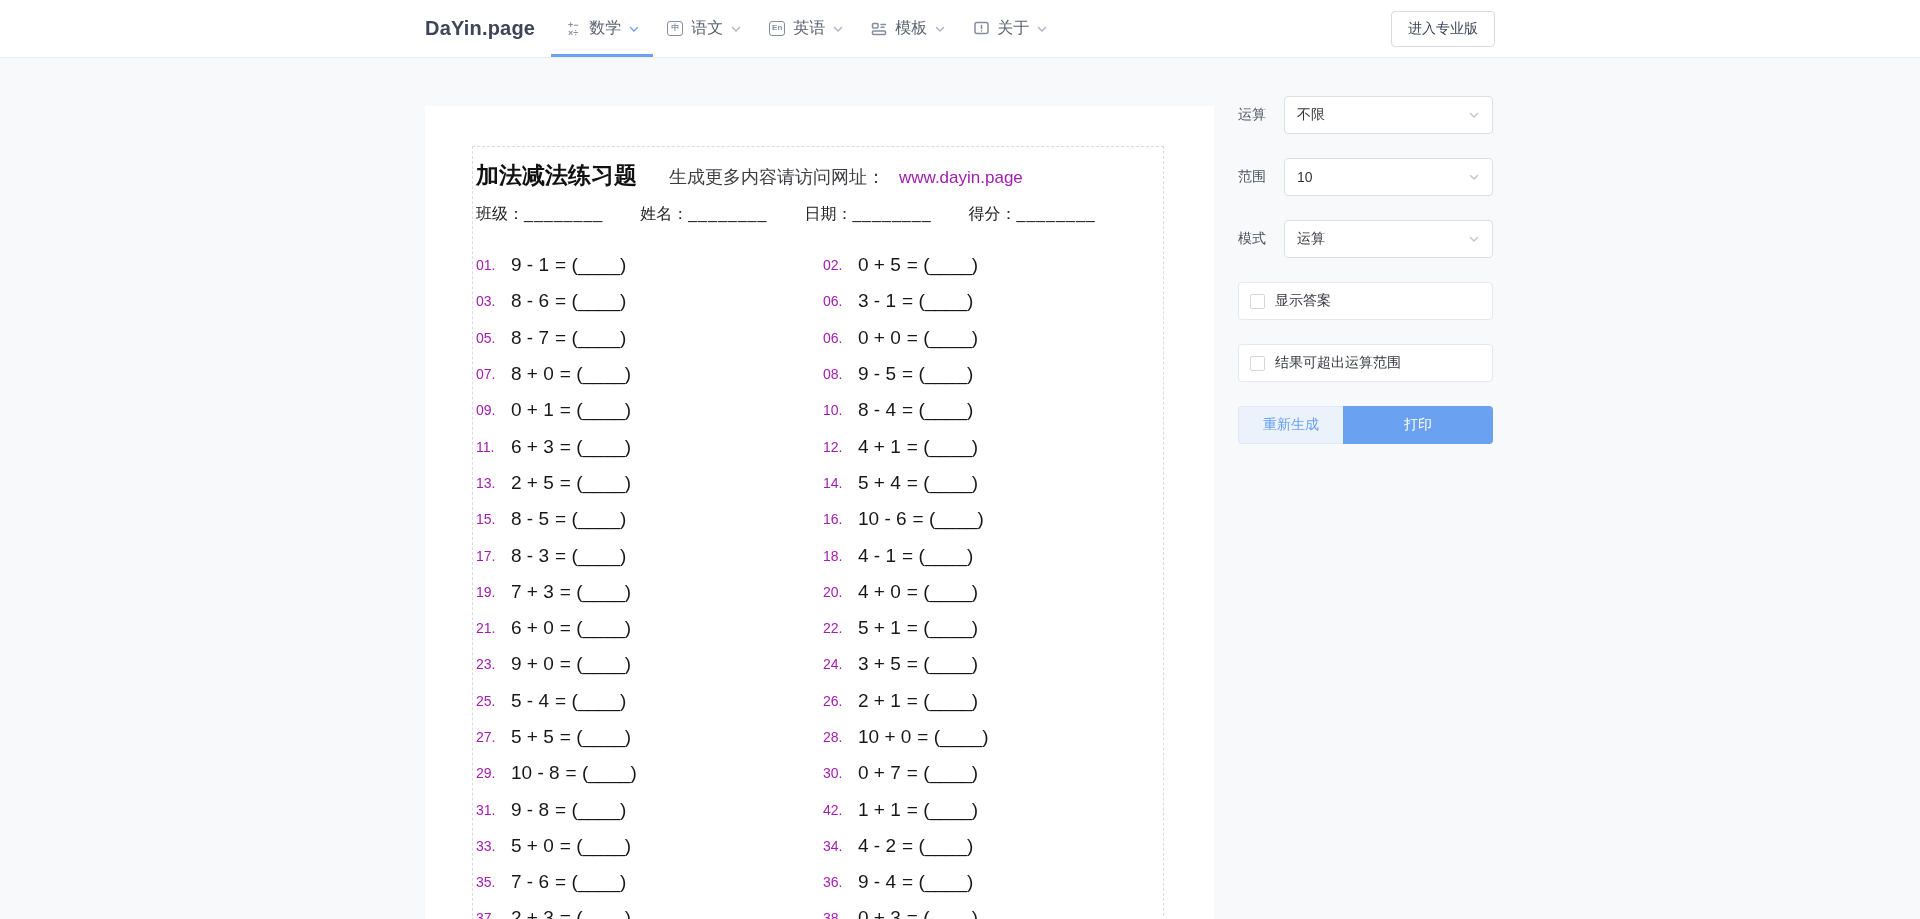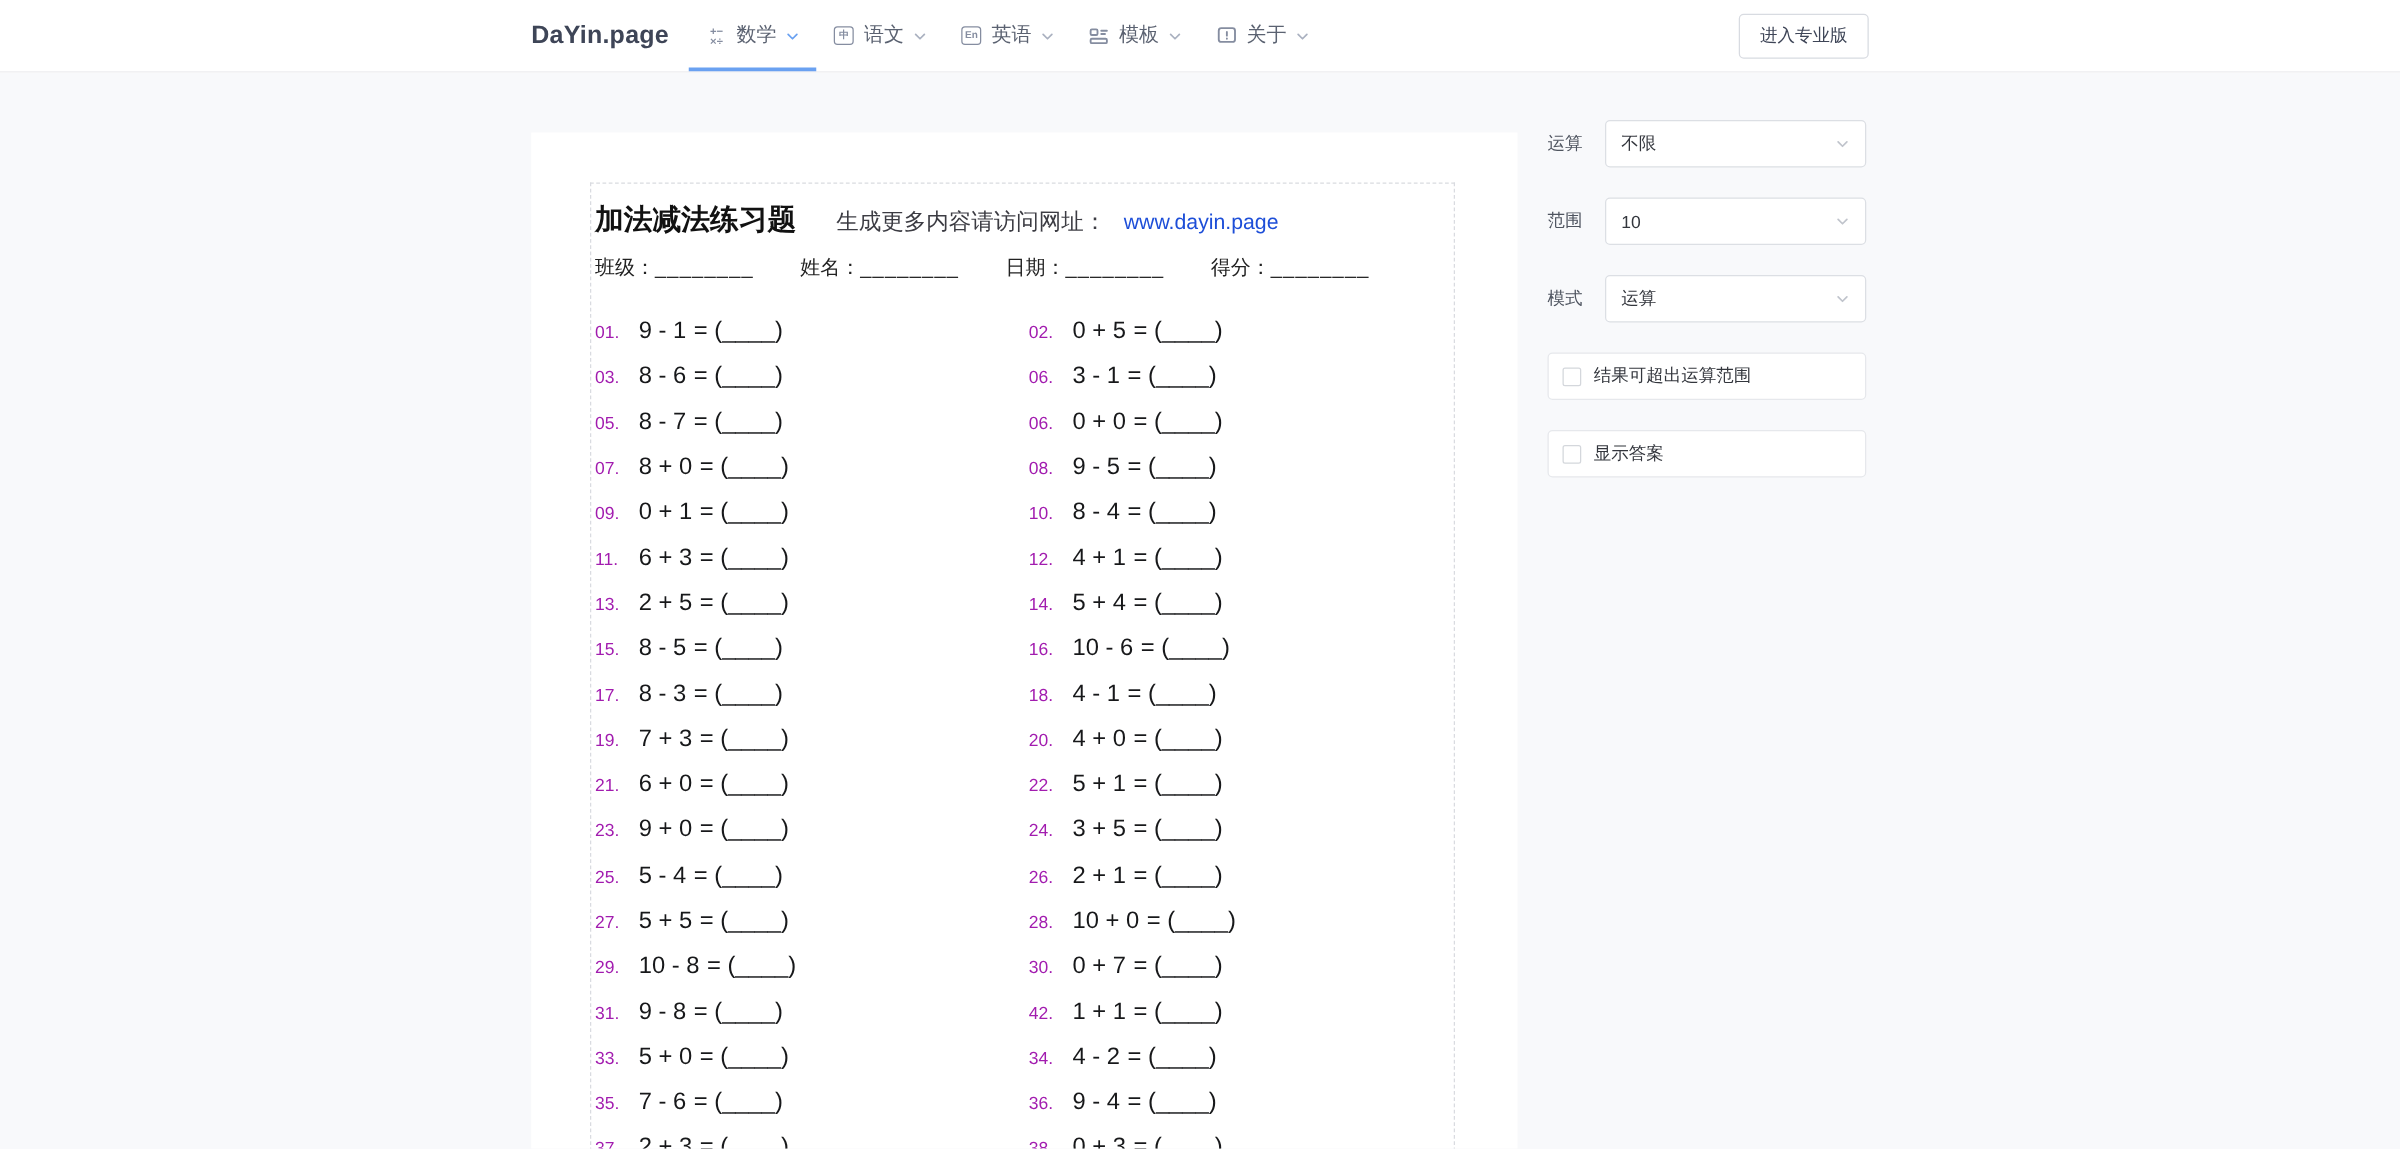--- a/index.html
+++ b/index.html
@@ -55,21 +55,21 @@
   .paper {
     width: 789px; height: 813px; background: #fff; margin-top: 48px;
     padding: 40px 50px 12px 47px; overflow: hidden; flex: none;
   }
   .dashed-area {
     border: 1px dashed #d9dbe0; min-height: 800px; padding: 13px 3px 0 3px;
   }
   .title-row { display: flex; align-items: baseline; }
   .ws-title { font-size: 23px; font-weight: bold; color: #111; }
   .ws-subtitle { font-size: 18px; color: #3c3c43; margin-left: 32px; }
-  .ws-url { font-size: 17px; color: #1d4ed8; margin-left: 14px; }
+  .ws-url { font-size: 17px; color: #a21caf; margin-left: 14px; }
   .meta-row { display: flex; margin-top: 13px; font-size: 16px; color: #222; }
   .meta-item { margin-right: 37px; white-space: nowrap; }
   .meta-blank { letter-spacing: 1px; }
   .problems {
     margin-top: 22px;
     display: grid; grid-template-columns: 347px auto;
   }
   .problem { height: 36.3px; display: flex; align-items: center; }
   .pnum { width: 25px; flex: none; font-size: 14px; color: #a21caf; margin-right: 10px; }
   .pexpr { font-size: 19px; color: #17181a; white-space: nowrap; }
@@ -425,22 +425,26 @@
     <svg width="12" height="12" viewBox="0 0 12 12" fill="none" stroke="currentColor" stroke-width="1.4" stroke-linecap="round" stroke-linejoin="round">
       <polyline points="2.5,4.5 6,8 9.5,4.5"></polyline>
     </svg>
   </span>
           </div>
   </div>
       </div>
     <div id="checkbox-group">
         <div class="chk-row">
     <span class="checkbox"></span>
-    <span class="chk-label">结果可超出运算范围</span>
+    <span class="chk-label">显示答案</span>
   </div>
         <div class="chk-row">
     <span class="checkbox"></span>
-    <span class="chk-label">显示答案</span>
+    <span class="chk-label">结果可超出运算范围</span>
   </div>
       </div>
+    <div class="btn-group">
+      <div class="btn-regen">重新生成</div>
+      <div class="btn-print">打印</div>
+    </div>
   </div>
 
 </div>
 
 </body></html>

